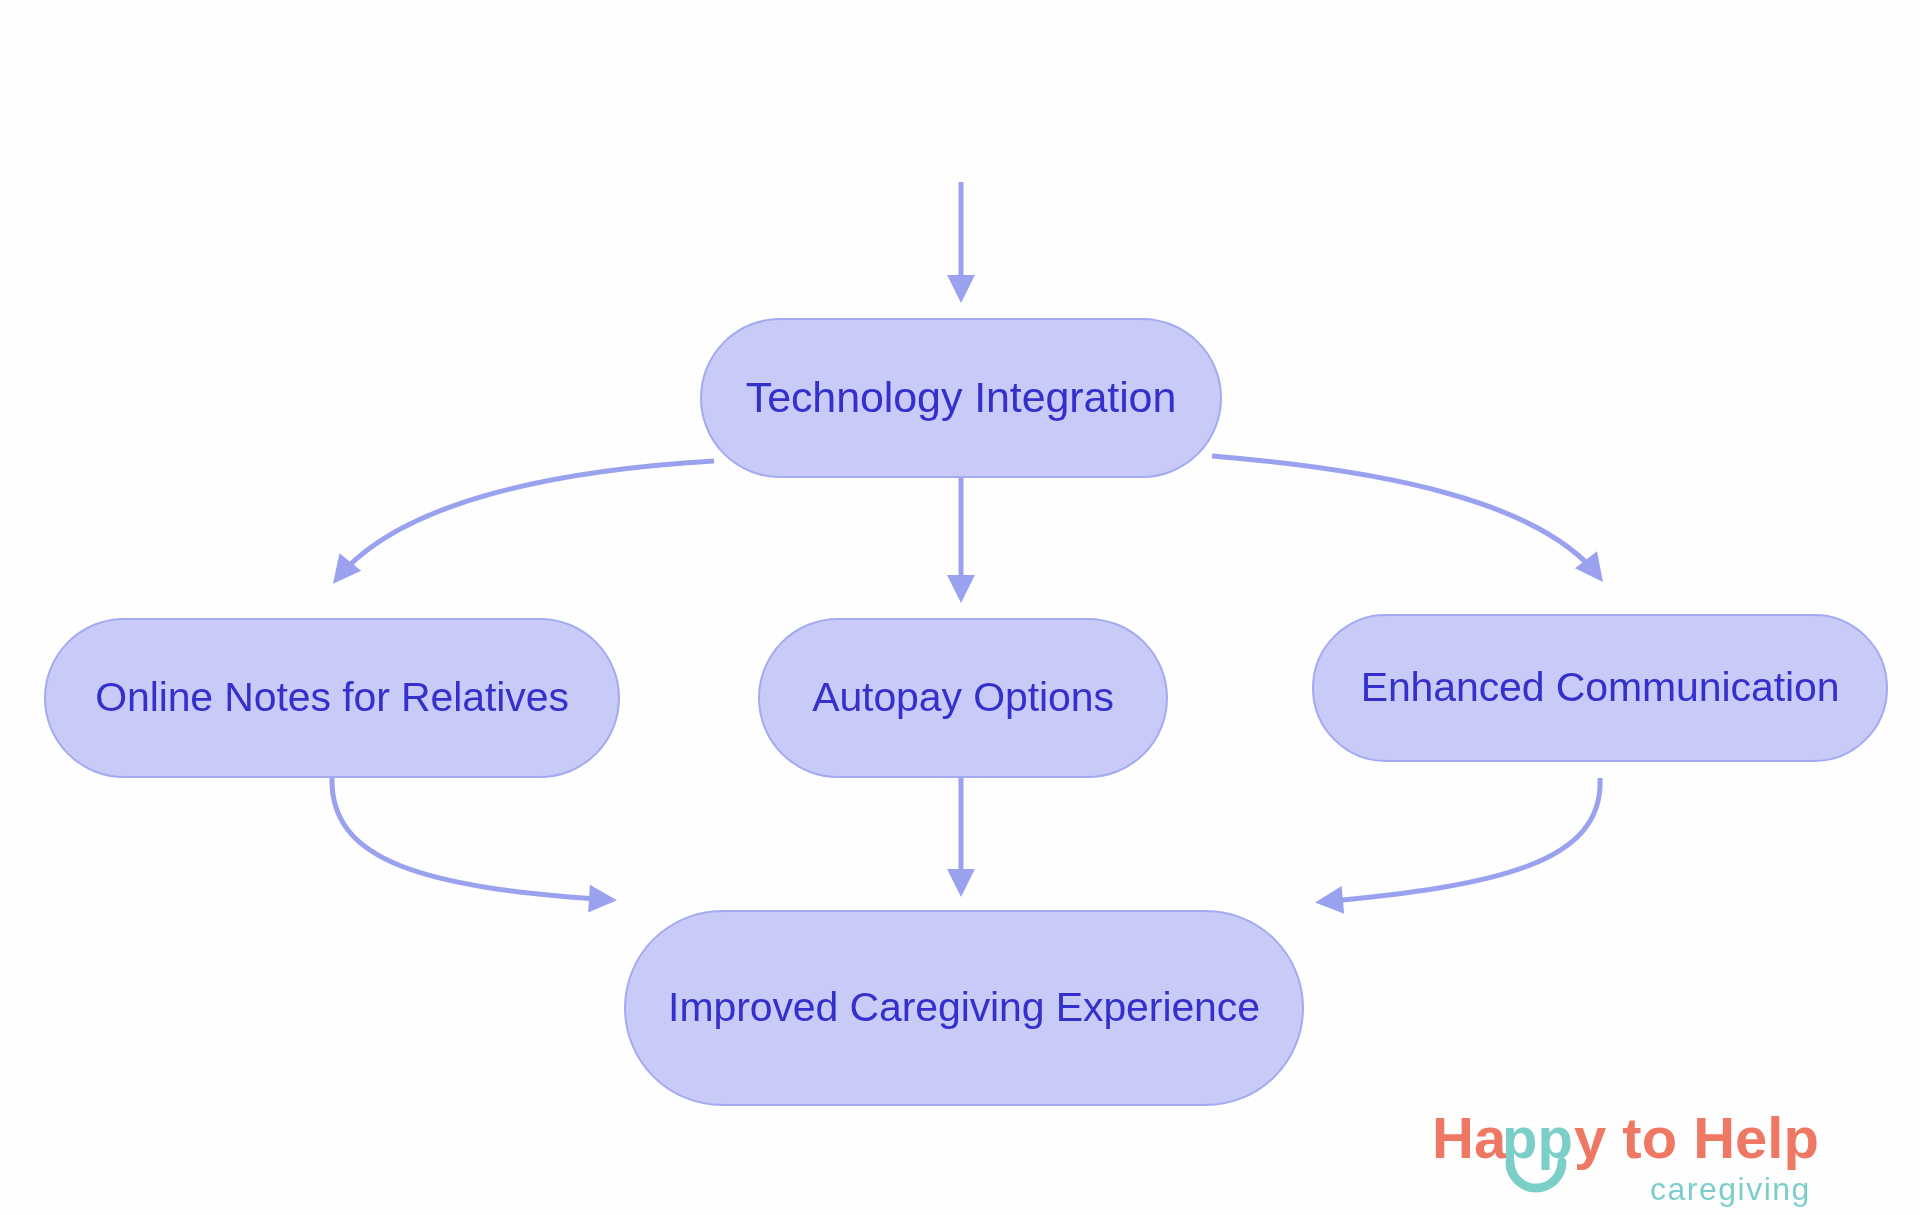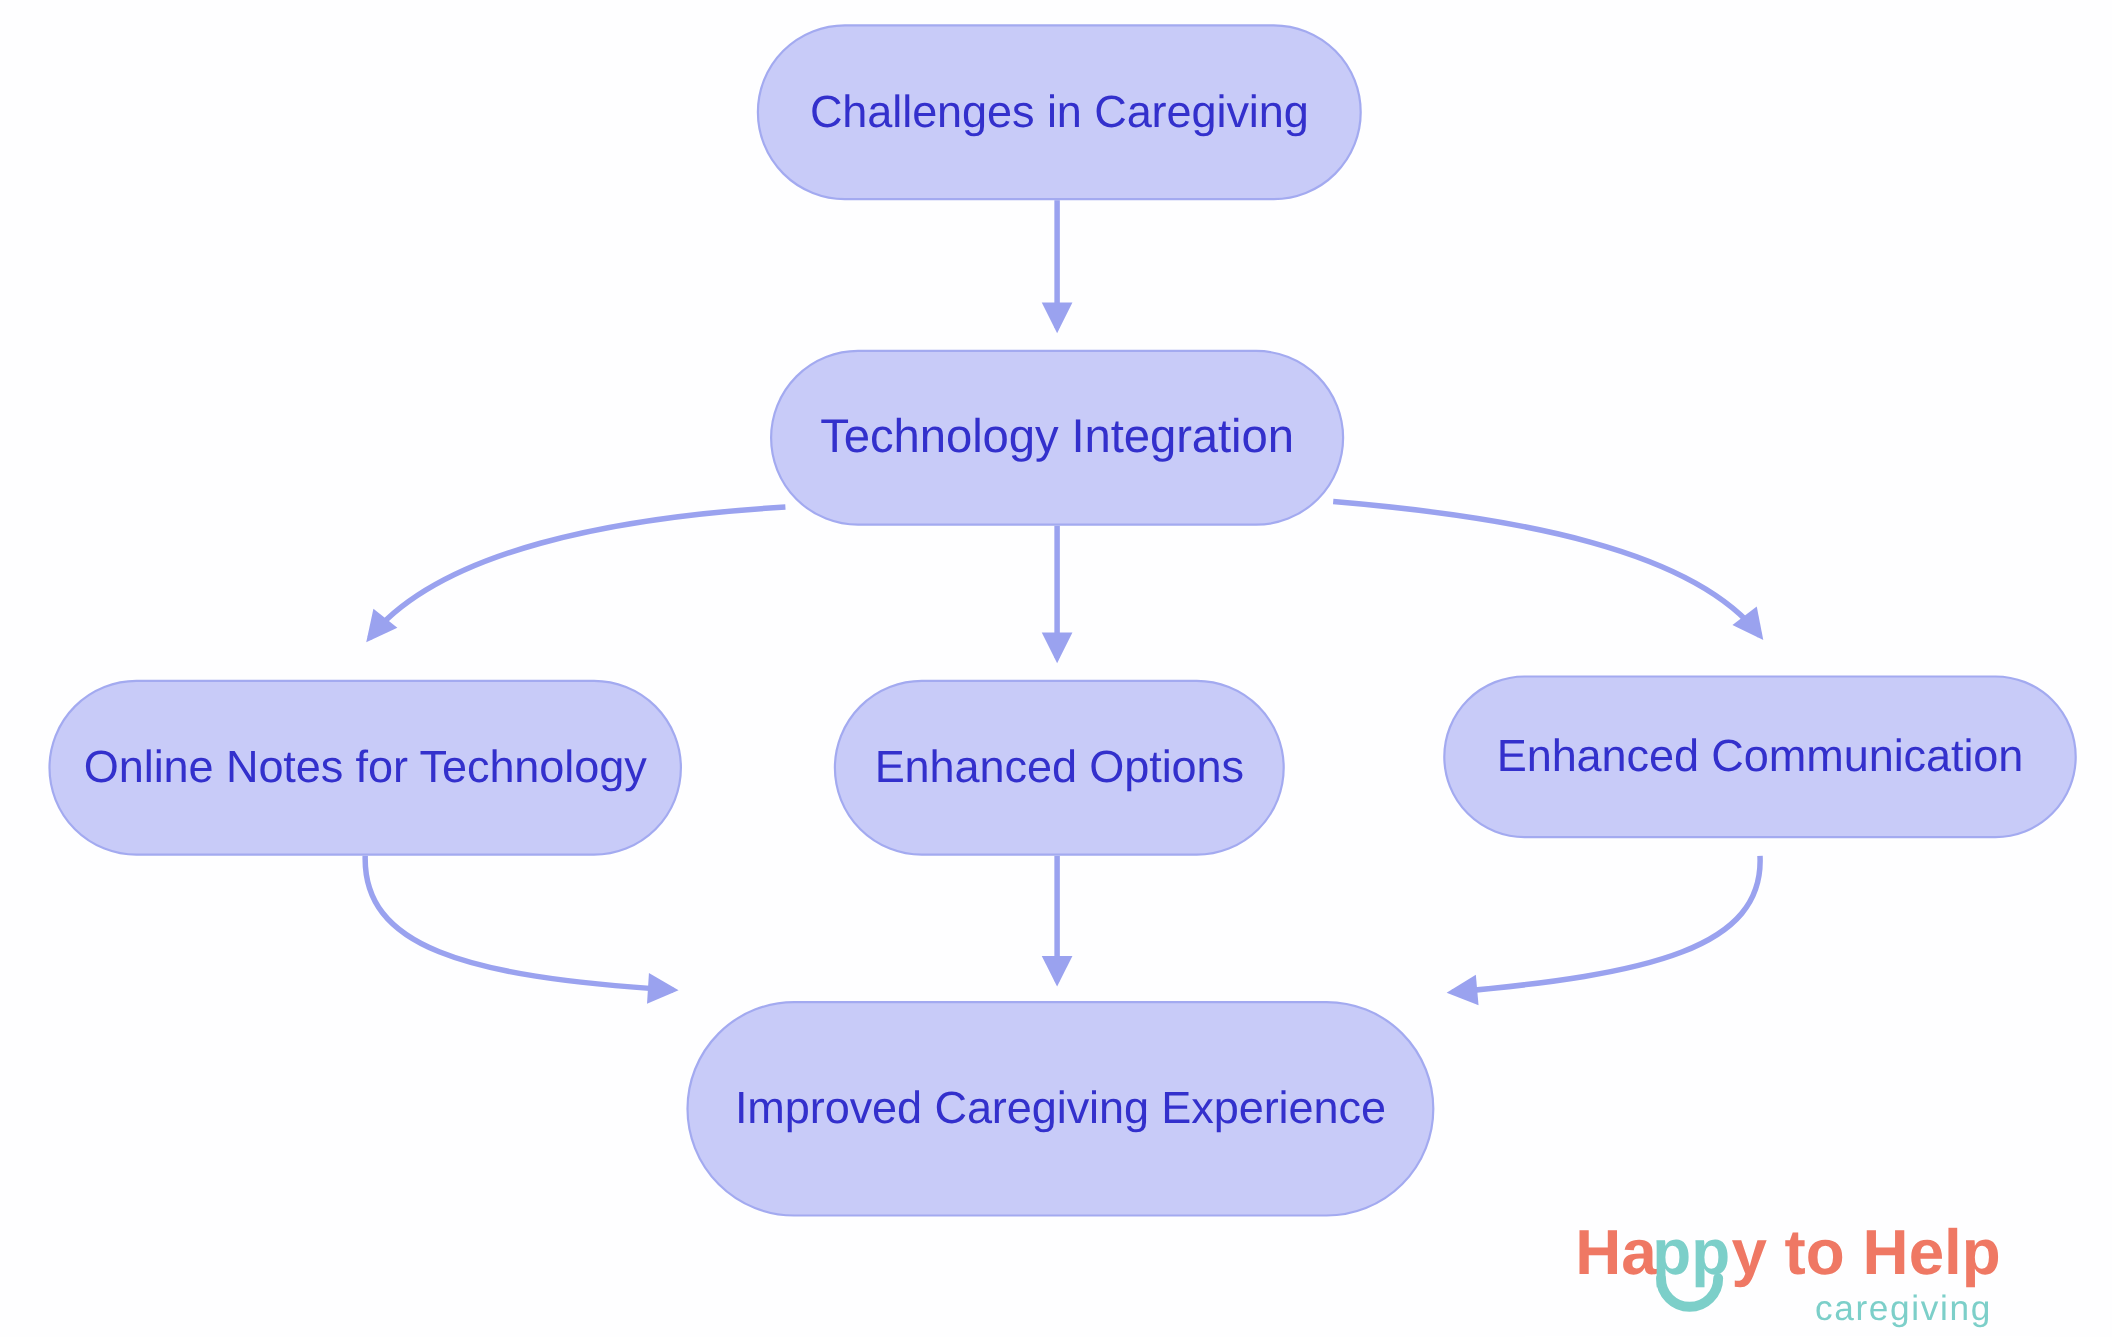--- a/index.html
+++ b/index.html
@@ -97,34 +97,31 @@
 
     <g>
       <path d="M 961 778 L 961 892" fill="none" stroke="#9aa2ef" stroke-width="5" marker-end="url(#arrow)"></path>
     </g>
 
     <g>
       <path d="M 1600 778 C 1604 862, 1500 886, 1320 902" fill="none" stroke="#9aa2ef" stroke-width="5" marker-end="url(#arrow)"></path>
     </g>
   </svg>
 
-  <div class="node" id="node-challenges">
-    <span class="node-label">Challenges in Caregiving</span>
-  </div>
 
   <div class="node" id="node-technology">
     <span class="node-label">Technology Integration</span>
   </div>
 
   <div class="node" id="node-notes">
-    <span class="node-label">Online Notes for Technology</span>
+    <span class="node-label">Online Notes for Relatives</span>
   </div>
 
   <div class="node" id="node-autopay">
-    <span class="node-label">Enhanced Options</span>
+    <span class="node-label">Autopay Options</span>
   </div>
 
   <div class="node" id="node-enhanced">
     <span class="node-label">Enhanced Communication</span>
   </div>
 
   <div class="node" id="node-improved">
     <span class="node-label">Improved Caregiving Experience</span>
   </div>
 

